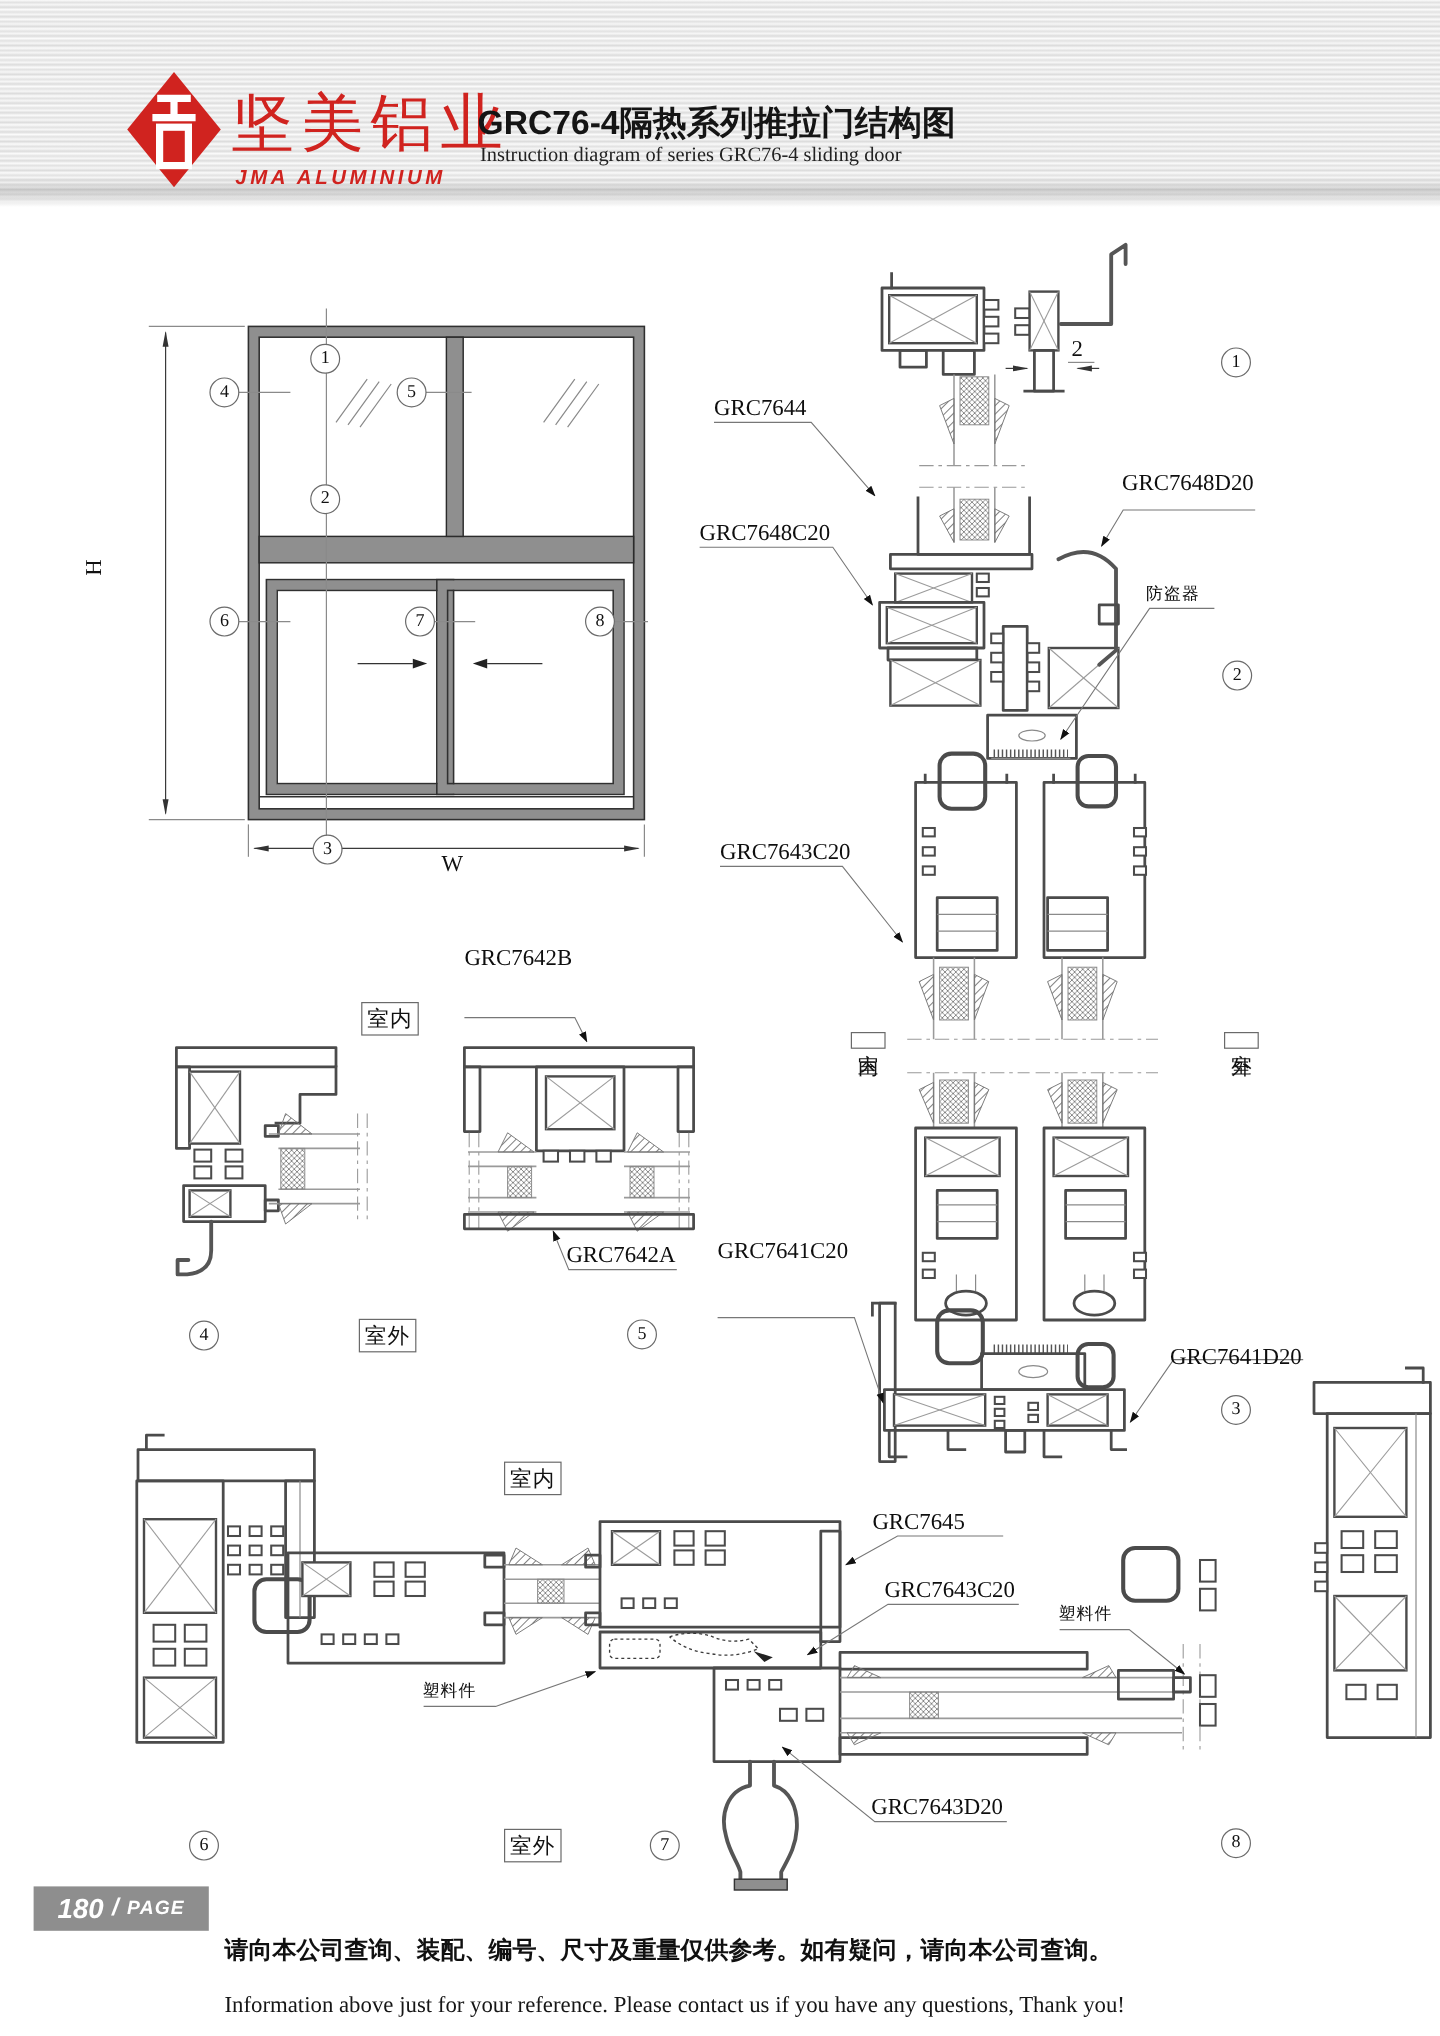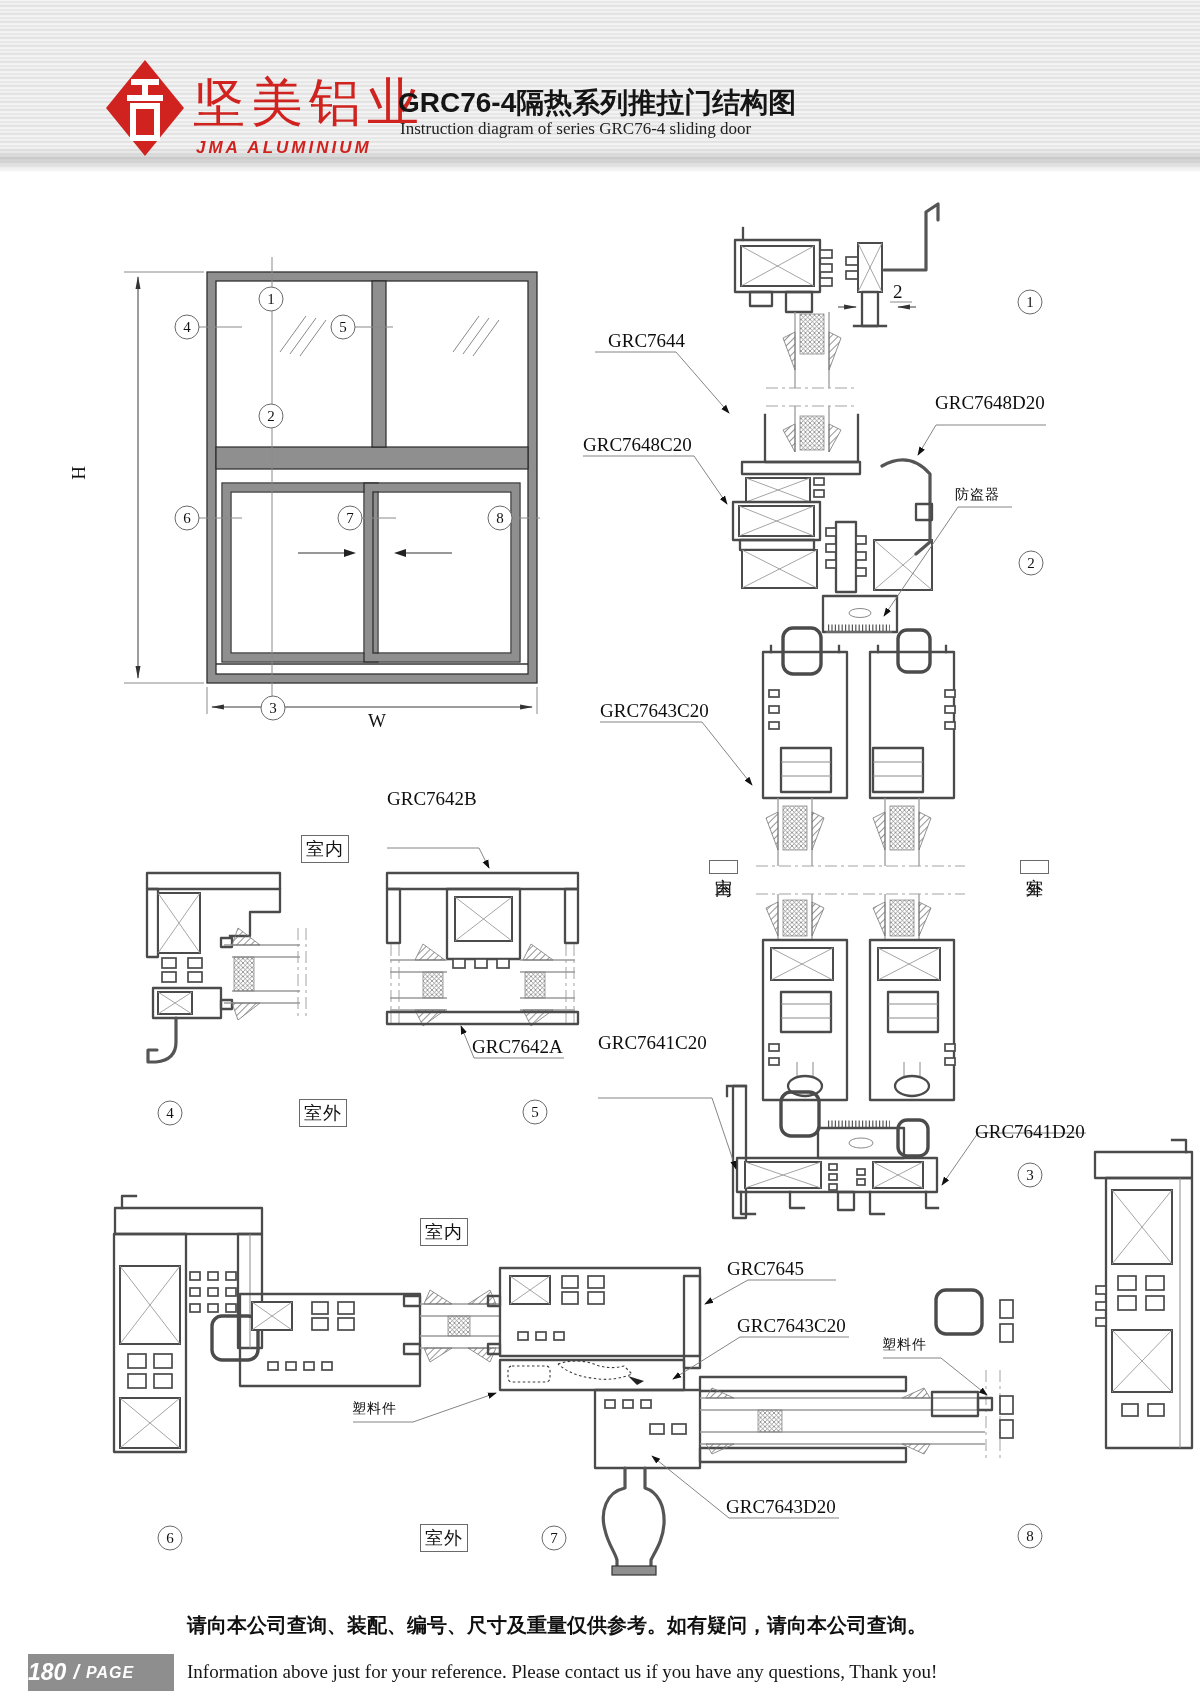--- a/index.html
+++ b/index.html
@@ -41,22 +41,22 @@
   .glass{stroke:#9a9a9a;stroke-width:1.3;fill:none}
   .cl{stroke:#999;stroke-width:.9;stroke-dasharray:12 4 3 4;fill:none}
   .ldr{stroke:#777;stroke-width:.9;fill:none;marker-end:url(#arr)}
   .diml{stroke:#3a3a3a;stroke-width:1;fill:none}
   .teeth rect{fill:#fff;stroke:#4b4b4b;stroke-width:1.7}
   .hatch{fill:url(#hh);stroke:#777;stroke-width:.8}
   .xhat{fill:url(#xh);stroke:#8a8a8a;stroke-width:.8}
   .serr{stroke:#555;stroke-width:7;stroke-dasharray:1.2 2.2;fill:none}
   .dot{fill:none;stroke:#3a3a3a;stroke-width:1.1;stroke-dasharray:2.5 2.5}
   
-  .pgbadge{position:absolute;left:28px;top:1654px;width:146px;height:37px;background:#8e8e8e;
-       color:#fff;display:flex;align-items:center;gap:7px;z-index:5;
+  .pgbadge{position:absolute;left:28px;top:1572px;width:146px;height:37px;background:#8e8e8e;
+       color:#fff;display:flex;align-items:center;justify-content:center;gap:7px;z-index:5;
        font-style:italic;font-weight:bold}
   .pgnum{font-size:23px}.pgsep{font-size:20px}.pglab{font-size:16px;letter-spacing:1px}
   .note-cn{position:absolute;left:187px;top:1612px;font-size:20px;font-weight:bold;color:#101010;z-index:5;white-space:nowrap}
   .note-en{position:absolute;left:187px;top:1661px;font-size:19px;color:#161616;z-index:5;white-space:nowrap;
        font-family:"Liberation Serif","DejaVu Serif",serif}
 </style>
 </head>
 <body>
 
 <div class="hdr"></div>
@@ -585,21 +585,21 @@
 <div class="circ" style="left:554px;top:1538px">7</div>
 <div class="circ" style="left:1030px;top:1536px">8</div>
 
 <div class="bx" style="left:325px;top:849px">室内</div>
 <div class="bx" style="left:323px;top:1113px">室外</div>
 <div class="bxv" style="left:709px;top:860px">室内</div>
 <div class="bxv" style="left:1020px;top:860px">室外</div>
 <div class="bx" style="left:444px;top:1232px">室内</div>
 <div class="bx" style="left:444px;top:1538px">室外</div>
 
-<div class="lbl" style="left:608px;top:330px">GRC7644</div>
+<div class="lbl" style="left:595px;top:330px">GRC7644</div>
 <div class="lbl" style="left:583px;top:434px">GRC7648C20</div>
 <div class="lbl" style="left:935px;top:392px">GRC7648D20</div>
 <div class="lbl cnl" style="left:955px;top:486px">防盗器</div>
 <div class="lbl" style="left:600px;top:700px">GRC7643C20</div>
 <div class="lbl" style="left:598px;top:1032px">GRC7641C20</div>
 <div class="lbl" style="left:975px;top:1121px">GRC7641D20</div>
 <div class="lbl" style="left:387px;top:788px">GRC7642B</div>
 <div class="lbl" style="left:472px;top:1036px">GRC7642A</div>
 <div class="lbl" style="left:727px;top:1258px">GRC7645</div>
 <div class="lbl" style="left:737px;top:1315px">GRC7643C20</div>

